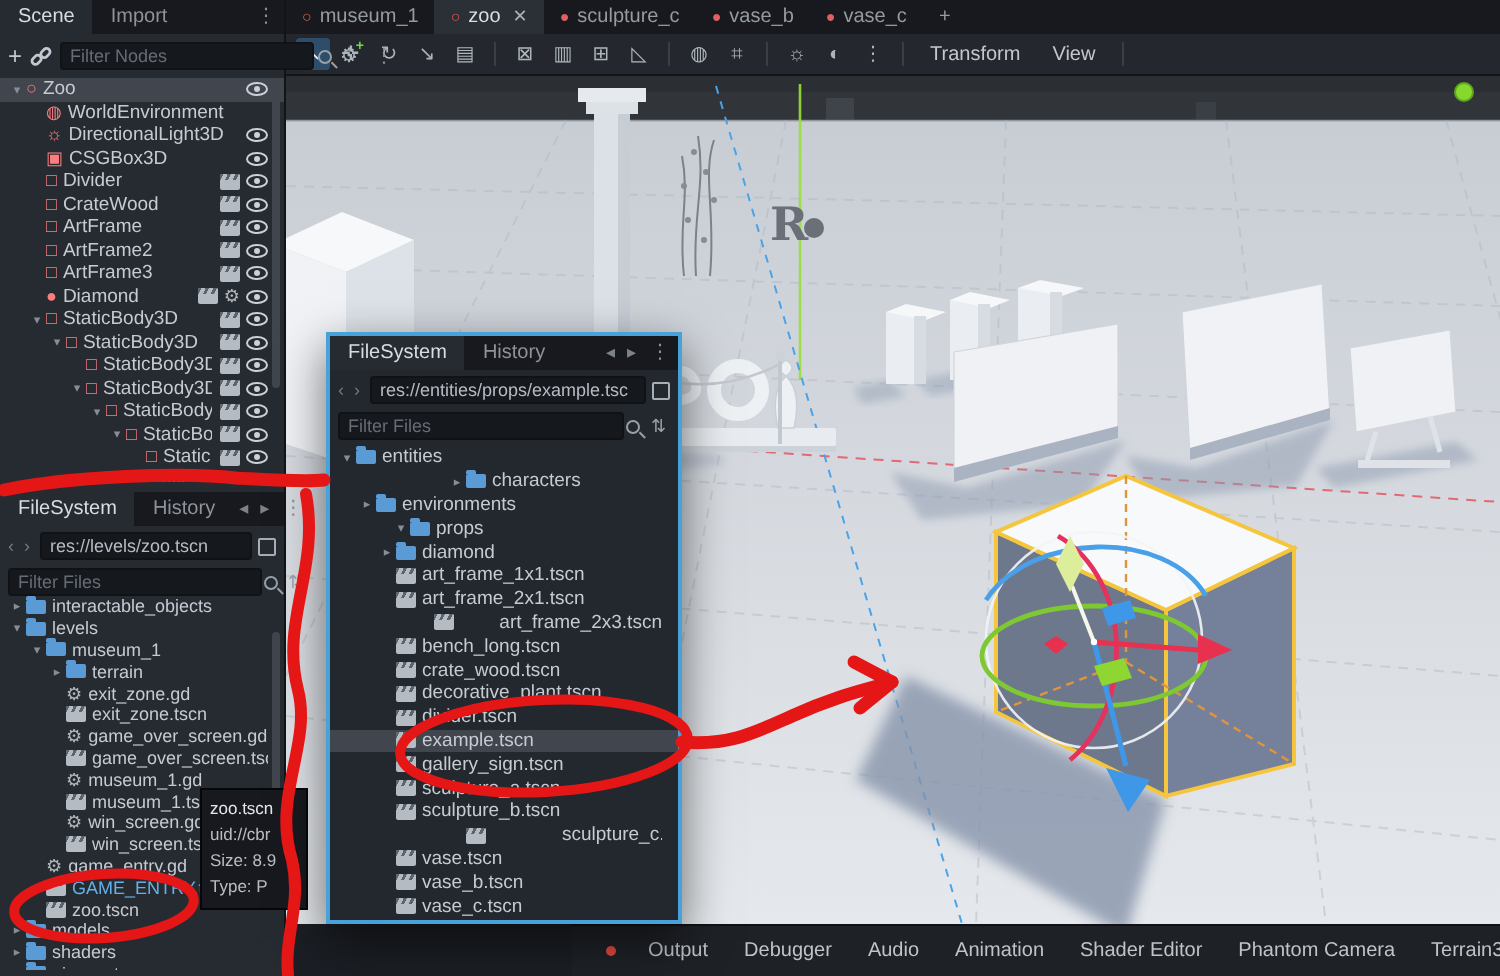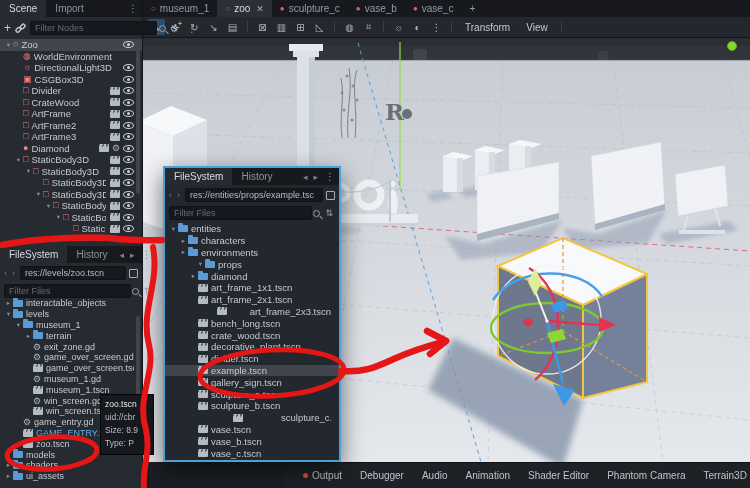--- a/index.html
+++ b/index.html
@@ -80,21 +80,21 @@
     background:#23272e; border:2px solid #46a2d9; box-shadow:0 8px 22px rgba(0,0,0,.55);
     display:flex; flex-direction:column;
   }
   #float-tree { flex:1; }
   #float-tree .trow { height:11.8px; font-size:9.5px; }
   
   #bottom-bar {
     position:absolute; left:143px; bottom:0; width:607px; height:26px; background:#1e2126;
     border-top:1px solid #101216; display:flex; align-items:center; padding:0 8px; gap:0; z-index:5;
   }
-  .bitem { color:#bfc3ca; font-size:10px; padding:0 9px; display:flex; align-items:center; gap:4px; }
+  .bitem { color:#bfc3ca; font-size:10px; padding:0 9px; display:flex; align-items:center; gap:16px; }
   .reddot { width:5px; height:5px; border-radius:50%; background:#e0493e; }
   
   #tooltip {
     position:absolute; left:100px; top:394px; width:54px; height:61px; z-index:10;
     background:#17191e; border:1px solid #060708; padding:3px 0 0 4px; overflow:hidden;
   }
   #tooltip div { font-size:8.5px; line-height:13px; color:#b9bec6; white-space:nowrap; }
   #tooltip div:first-child { color:#e3e6ea; }
   
   #annotations { position:absolute; left:0; top:0; z-index:60; pointer-events:none; }
@@ -625,20 +625,27 @@
         <div class="trow" style="padding-left: 24px;">
           <span class="arr"></span>
           <span class="icon-wrap">
             <span class="gear">⚙</span>
           </span>
           <span class="lbl">exit_zone.gd</span>
         </div>
         <div class="trow" style="padding-left: 24px;">
           <span class="arr"></span>
           <span class="icon-wrap">
+            <span class="clap"></span>
+          </span>
+          <span class="lbl">exit_zone.tscn</span>
+        </div>
+        <div class="trow" style="padding-left: 24px;">
+          <span class="arr"></span>
+          <span class="icon-wrap">
             <span class="gear">⚙</span>
           </span>
           <span class="lbl">game_over_screen.gd</span>
         </div>
         <div class="trow" style="padding-left: 24px;">
           <span class="arr"></span>
           <span class="icon-wrap">
             <span class="clap"></span>
           </span>
           <span class="lbl">game_over_screen.tscn</span>
@@ -745,21 +752,21 @@
       <span class="sorticon">⇅</span>
     </div>
     <div class="tree" id="float-tree">
         <div class="trow" style="padding-left: 4px;">
           <span class="arr">▾</span>
           <span class="icon-wrap">
             <span class="folder"></span>
           </span>
           <span class="lbl">entities</span>
         </div>
-        <div class="trow" style="padding-left: 14px;">
+        <div class="trow" style="padding-left: 14px; margin-left: 45px;">
           <span class="arr">▸</span>
           <span class="icon-wrap">
             <span class="folder"></span>
           </span>
           <span class="lbl">characters</span>
         </div>
         <div class="trow" style="padding-left: 14px;">
           <span class="arr">▸</span>
           <span class="icon-wrap">
             <span class="folder"></span>

